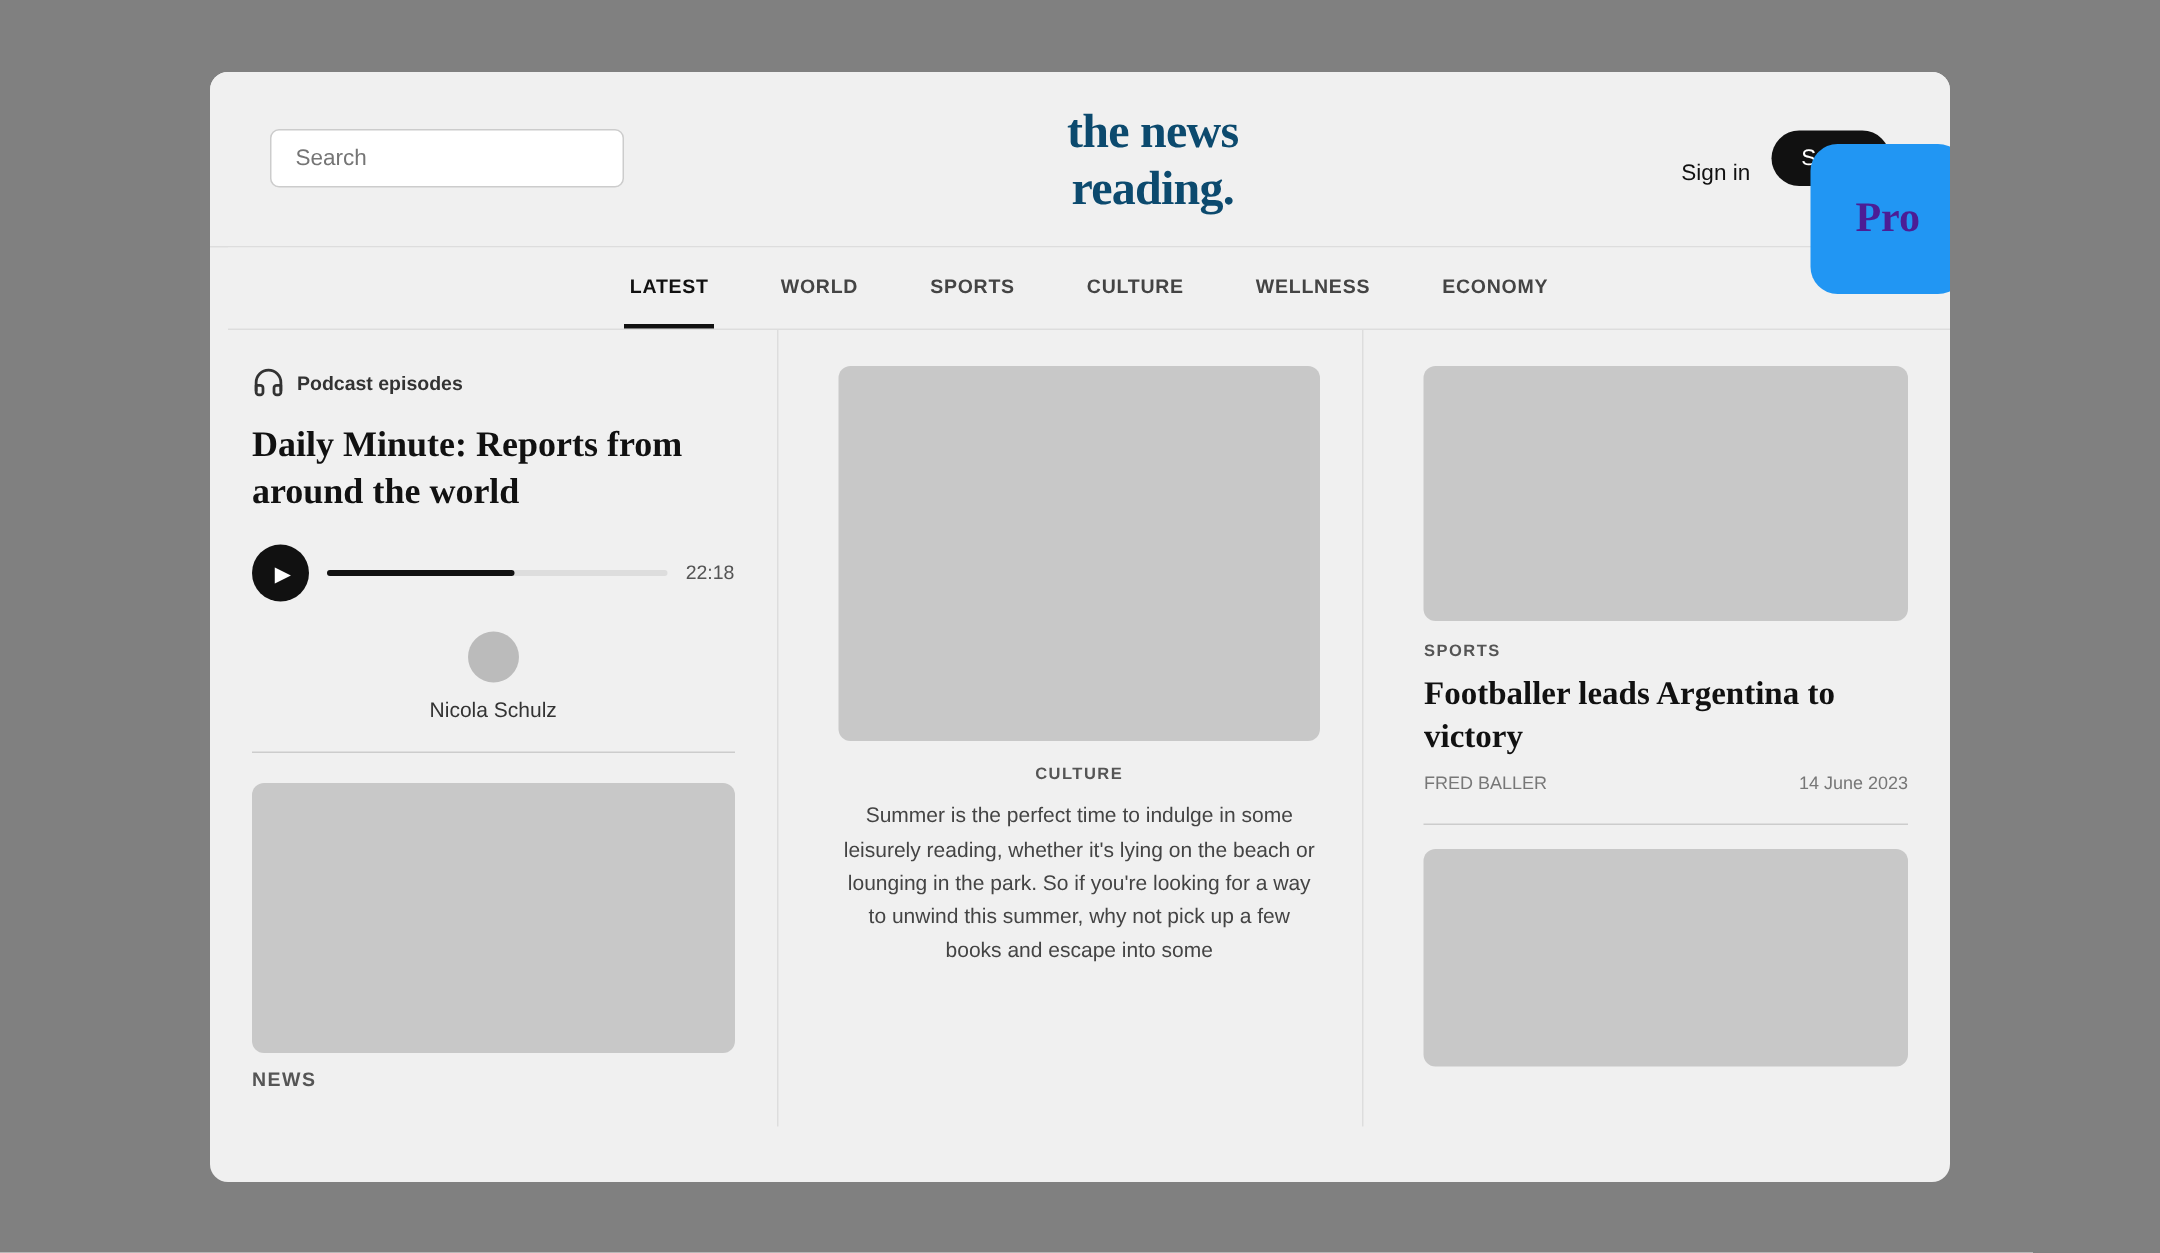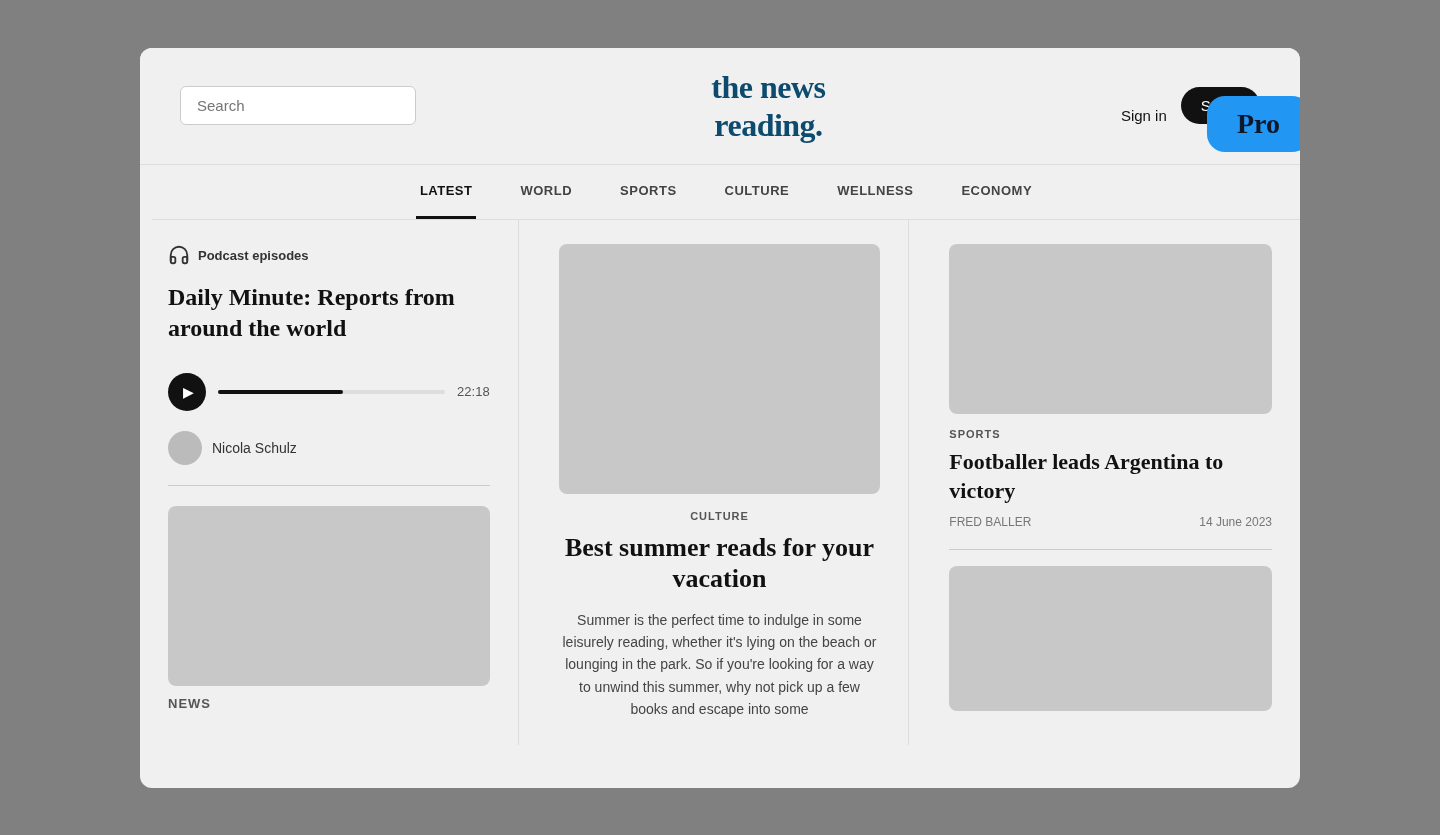--- a/index.html
+++ b/index.html
@@ -74,24 +74,24 @@
       font-size: 15px;
       cursor: pointer;
     }
 
     
     .pro-badge {
       position: absolute;
       top: 48px;
       right: -10px;
       background: #2196f3;
-      color: #0f172a;
+      color: #4c1d95;
       font-size: 28px;
       font-weight: 900;
-      padding: 12px 30px;
+      padding: 34px 30px;
       border-radius: 18px;
       z-index: 10;
     }
 
     
     .nav {
       display: flex;
       justify-content: center;
       gap: 40px;
       padding: 0 40px;
@@ -146,21 +146,21 @@
       font-size: 13px;
       font-weight: 600;
       color: #333;
       font-family: Arial, sans-serif;
     }
 
     .podcast-title {
       font-size: 24px;
       font-weight: 900;
       line-height: 1.3;
-      margin-bottom: 28px;
+      margin-bottom: 18px;
       color: #111;
     }
 
     .player {
       display: flex;
       align-items: center;
       gap: 12px;
       margin-bottom: 20px;
     }
 
@@ -203,20 +203,21 @@
       color: #555;
       font-family: Arial, sans-serif;
       white-space: nowrap;
     }
 
     .author-row {
       display: flex;
       align-items: center;
       gap: 10px;
       margin-bottom: 20px;
+      flex-direction: column;
     }
 
     .author-avatar {
       width: 34px;
       height: 34px;
       background: #bbb;
       border-radius: 50%;
     }
 
     .author-name {
@@ -404,21 +405,20 @@
 
       <hr class="divider">
 
       <div class="news-thumbnail"></div>
       <div class="news-category">NEWS</div>
     </div>
 
     <div class="mid-col">
       <div class="feature-thumbnail"></div>
       <div class="article-category">CULTURE</div>
-      <div class="article-title">Best summer reads for your vacation</div>
       <div class="article-excerpt">Summer is the perfect time to indulge in some leisurely reading, whether it's lying on the beach or lounging in the park. So if you're looking for a way to unwind this summer, why not pick up a few books and escape into some</div>
     </div>
 
     <div class="right-col">
       <div class="sports-thumbnail"></div>
       <div class="sports-category">SPORTS</div>
       <div class="sports-title">Footballer leads Argentina to victory</div>
       <div class="sports-meta">
         <span>FRED BALLER</span>
         <span>14 June 2023</span>

